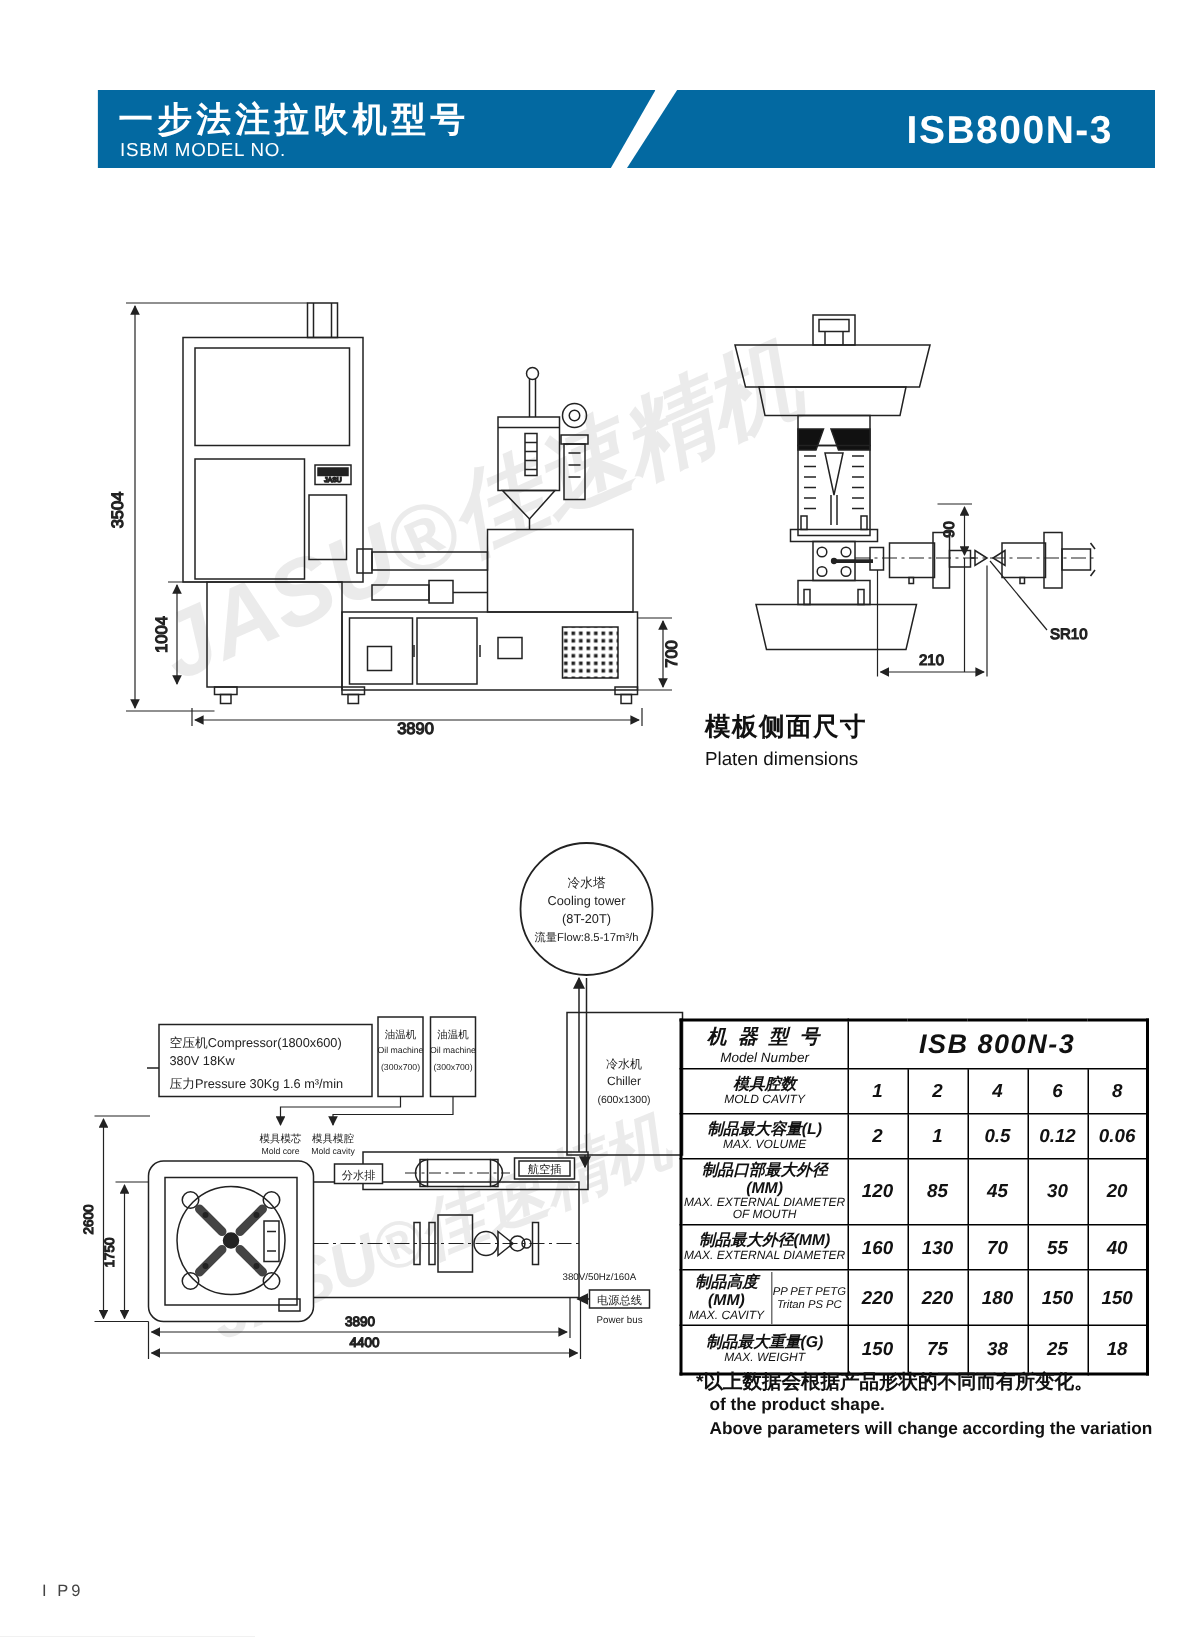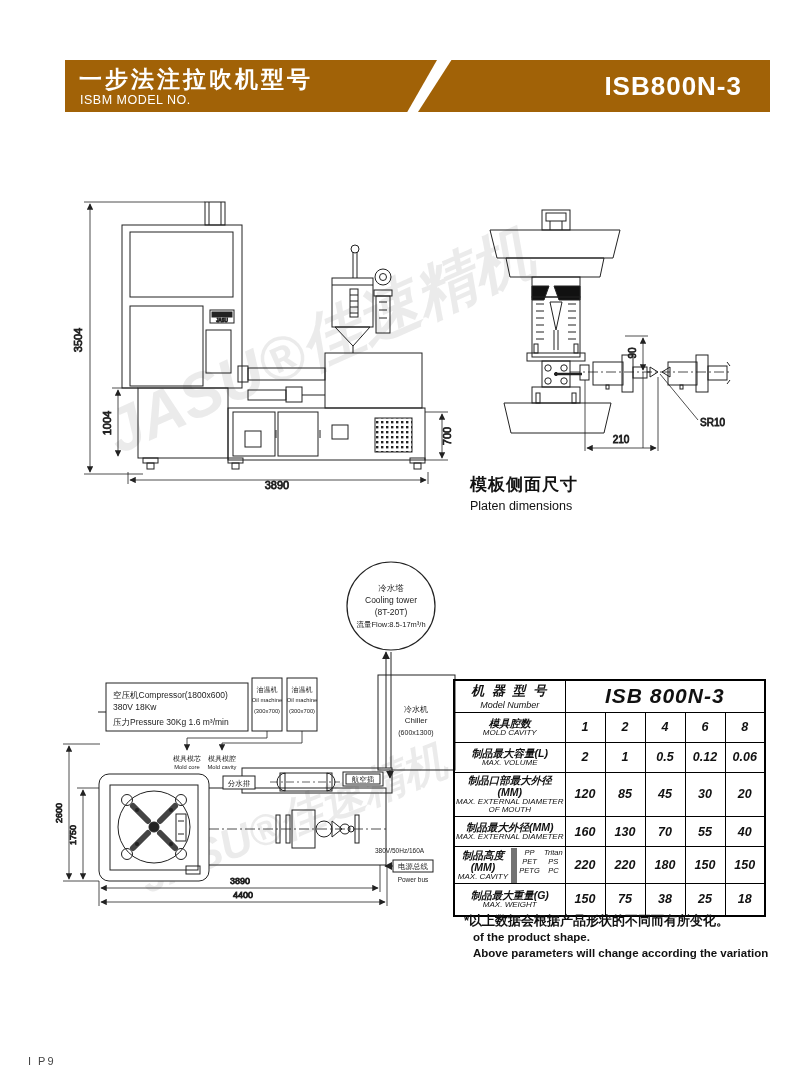--- a/index.html
+++ b/index.html
@@ -2,21 +2,21 @@
 <html><head>
 <meta charset="utf-8">
 <style>
   html,body{margin:0;padding:0;background:#e8e8e8;}
   .page{
     position:relative;width:800px;height:1091px;background:#ffffff;
     font-family:"Liberation Sans","DejaVu Sans",sans-serif;color:#111;
     overflow:hidden;margin:0 auto;
   }
   
-  .hdr-band{position:absolute;top:60px;height:52px;background:#a16207;}
+  .hdr-band{position:absolute;top:60px;height:52px;background:#0369a1;}
   .hdr-left{left:65px;width:372px;clip-path:polygon(0 0,100% 0,92% 100%,0 100%);}
   .hdr-right{left:418px;width:352px;clip-path:polygon(9.5% 0,100% 0,100% 100%,0 100%);}
   .hdr-title-cn{position:absolute;left:14px;top:4px;font-size:23px;font-weight:bold;color:#fff;letter-spacing:3px;}
   .hdr-title-en{position:absolute;left:15px;top:33px;font-size:12.5px;color:#fff;letter-spacing:.5px;}
   .hdr-model{position:absolute;right:28px;top:11px;font-size:26px;font-weight:bold;color:#fff;letter-spacing:1px;}
   
   .wm{position:absolute;font-style:italic;font-weight:bold;color:rgba(110,110,110,.14);
       white-space:nowrap;pointer-events:none;}
   .wm1{left:90px;top:300px;font-size:62px;transform:rotate(-24deg);}
   .wm2{left:130px;top:790px;font-size:44px;transform:rotate(-22deg);}
@@ -33,24 +33,24 @@
   .cap-en{font-size:12.5px;margin-top:3px;}
   
   .spec{position:absolute;left:453px;top:679px;border-collapse:collapse;table-layout:fixed;
         border:2px solid #000;font-style:italic;}
   .spec td{border:1px solid #000;text-align:center;vertical-align:middle;padding:1px 1px;}
   .spec .cn{font-size:10.5px;font-weight:bold;line-height:1.15;}
   .spec .en{font-size:8px;line-height:1.1;}
   .spec .val{font-size:12.5px;font-weight:600;}
   .spec .hdr-cn{font-size:13px;font-weight:bold;letter-spacing:2px;}
   .spec .hdr-en{font-size:9px;}
-  .spec .model-cell{font-size:21px;font-weight:bold;letter-spacing:1px;}
+  .spec .model-cell{font-size:18px;font-weight:bold;letter-spacing:1px;}
   .split{display:flex;align-items:stretch;height:100%;}
-  .split-l{flex:1 1 54%;display:flex;flex-direction:column;justify-content:center;border-right:6px solid #737373;padding:1px 0;}
-  .split-r{flex:1 1 46%;display:flex;flex-direction:row;justify-content:center;font-size:7.5px;line-height:1.2;}
+  .split-l{flex:1 1 54%;display:flex;flex-direction:column;justify-content:center;border-right:1px solid #737373;padding:1px 0;}
+  .split-r{flex:1 1 46%;display:flex;flex-direction:column;justify-content:center;font-size:7.5px;line-height:1.2;}
   
   .footnote{position:absolute;left:464px;top:912px;width:330px;}
   .fn-cn{font-size:13px;font-weight:bold;}
   .fn-en{font-size:11.5px;font-weight:bold;margin-left:9px;line-height:1.25;margin-top:2px;}
   .footer{position:absolute;left:28px;top:1055px;font-size:11px;color:#444;letter-spacing:2px;}
 </style>
 </head>
 <body>
 
 <div class="page">

